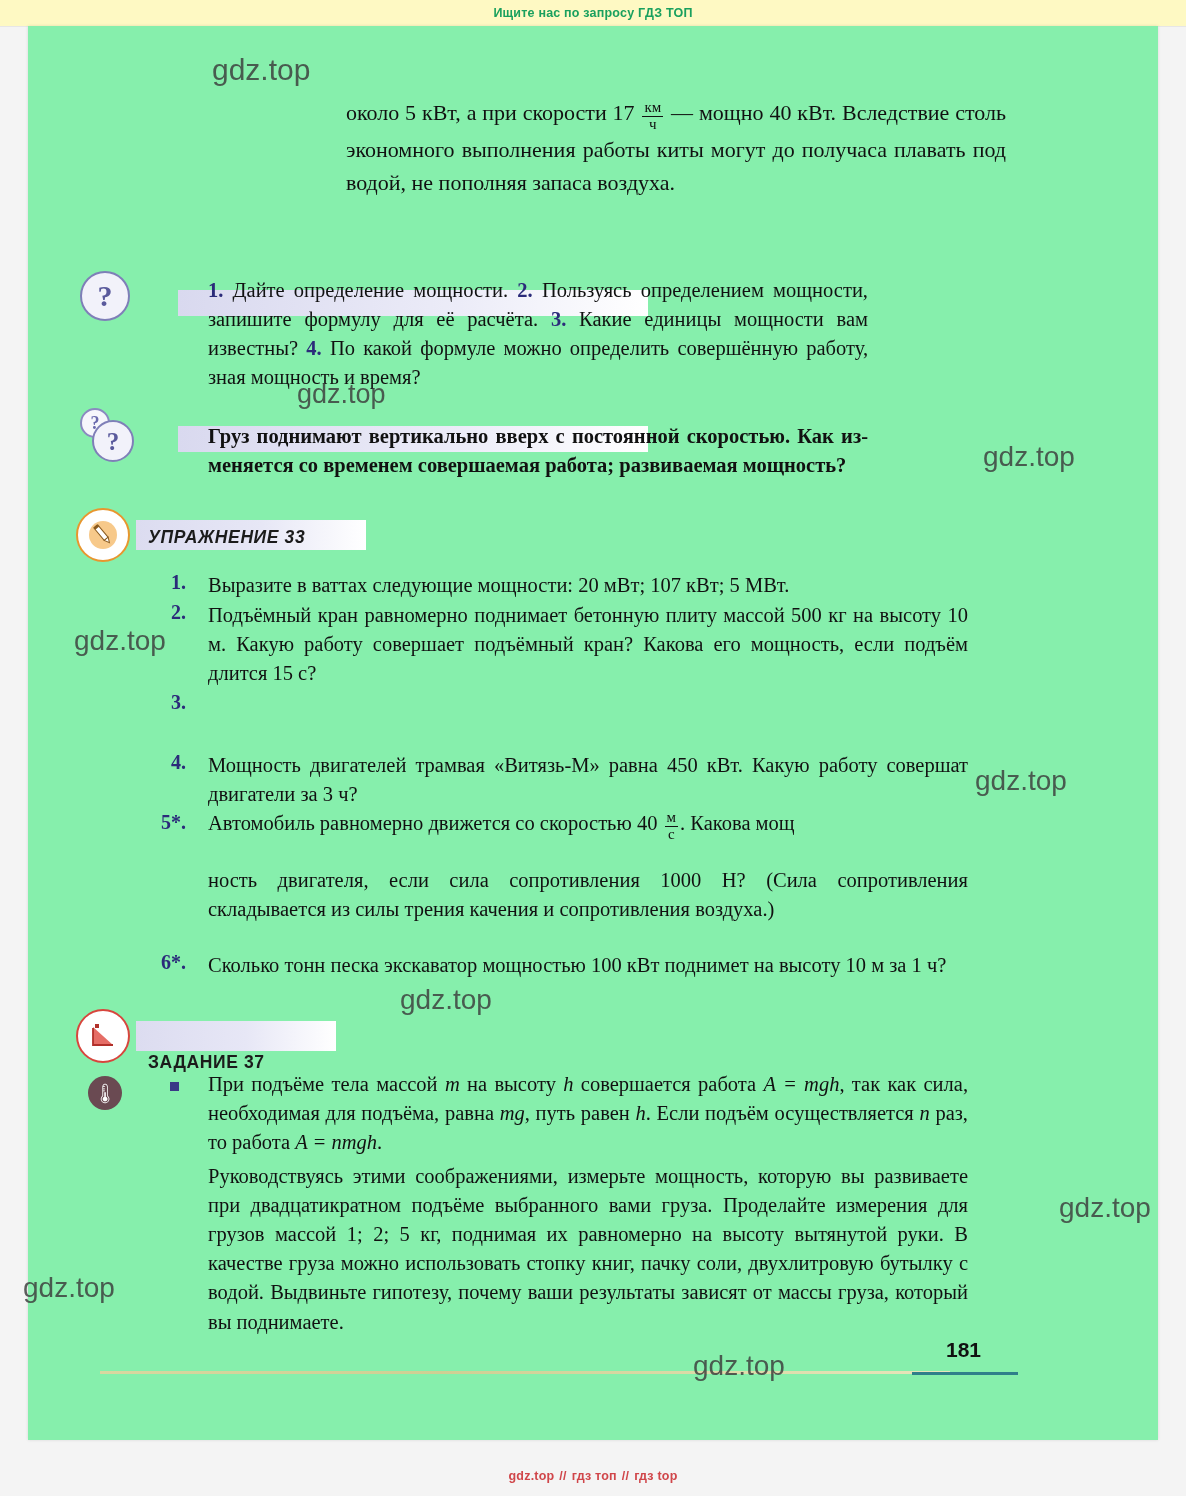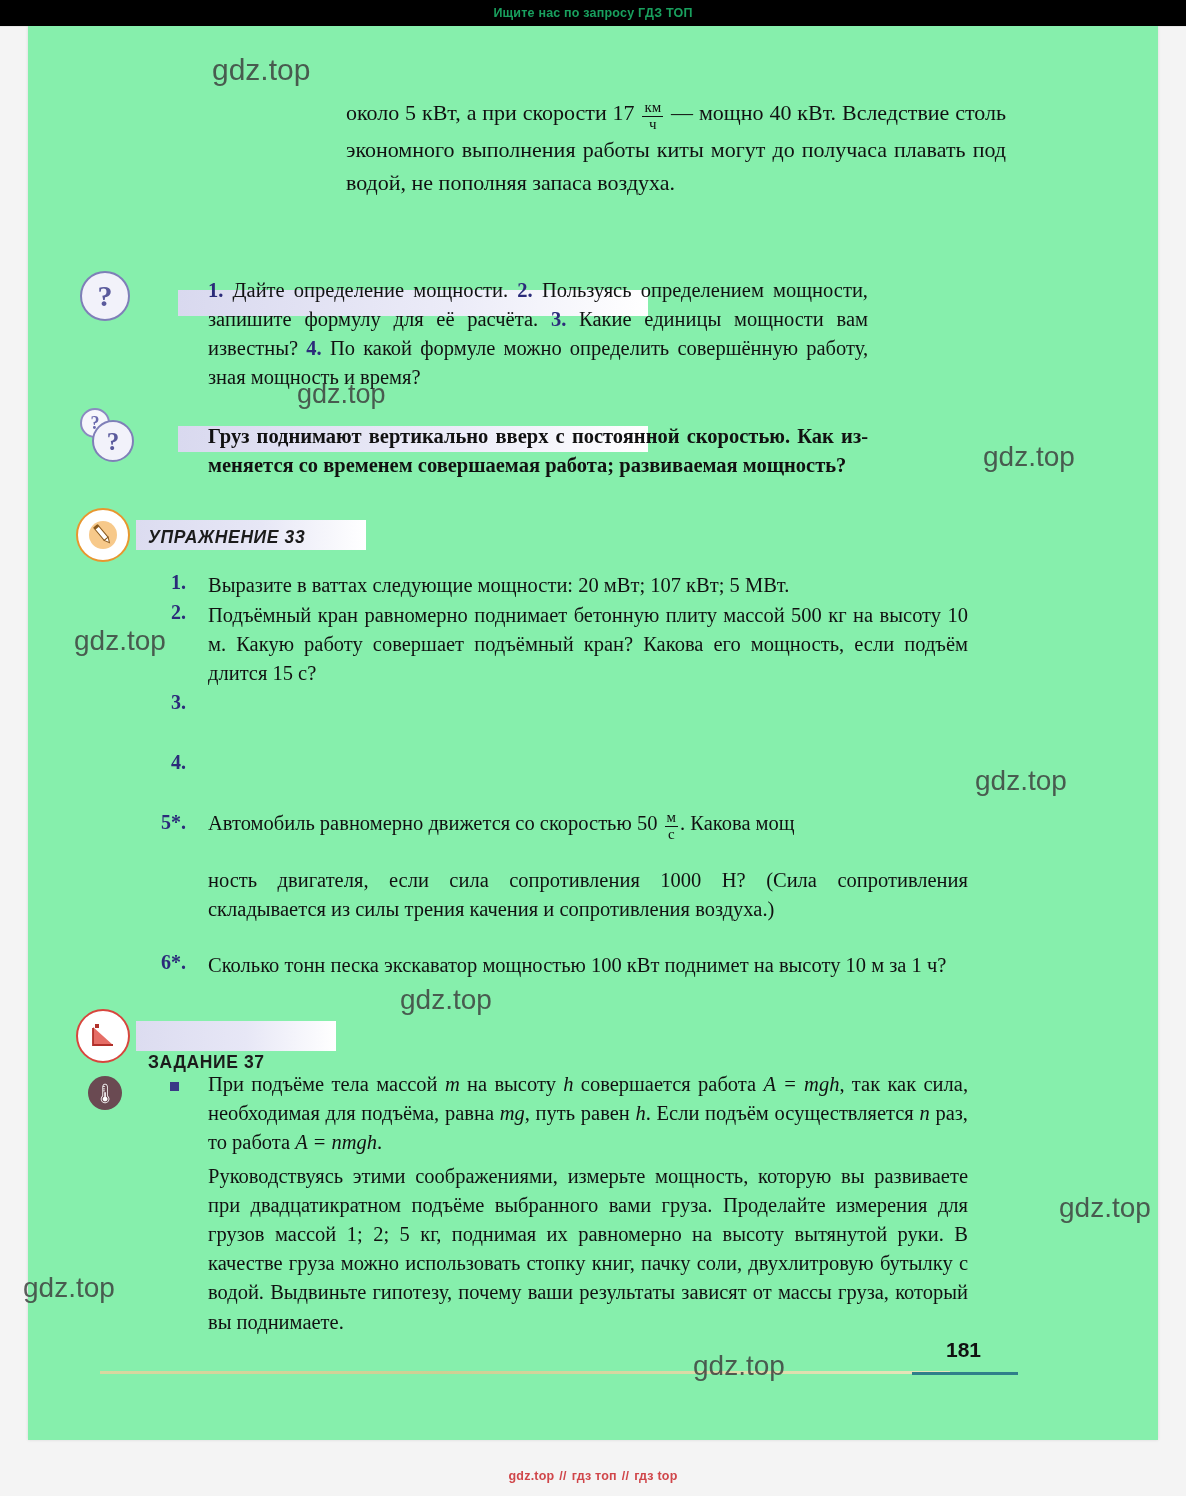--- a/index.html
+++ b/index.html
@@ -21,21 +21,21 @@
     height: 1496px;
     background: #f4f4f4;
   }
 
   
   .top-banner {
     position: absolute;
     top: 0; left: 0;
     width: 1186px;
     height: 26px;
-    background: #000000;
+    background: #fef9c3;
     display: flex;
     align-items: center;
     justify-content: center;
     border-bottom: 1px solid #e6e6e6;
   }
   .top-banner-text {
     font-family: "Liberation Sans", sans-serif;
     font-size: 12.5px;
     font-weight: bold;
     color: #19a05e;
@@ -326,24 +326,25 @@
 
       <div class="ex-num" style="left:118px; top:545px; width:40px;">1.</div>
       <div class="ex-item" style="left:180px; top:545px; width:760px;">Выразите в ваттах следующие мощности: 20 мВт; 107 кВт; 5 МВт.</div>
 
       <div class="ex-num" style="left:118px; top:575px; width:40px;">2.</div>
       <div class="ex-item" style="left:180px; top:575px; width:760px;">Подъёмный кран равномерно поднимает бетонную плиту массой 500 кг на высоту 10 м. Какую работу совершает подъёмный кран? Какова его мощность, если подъём длится 15 с?</div>
 
       <div class="ex-num" style="left:118px; top:665px; width:40px;">3.</div>
 
       <div class="ex-num" style="left:118px; top:725px; width:40px;">4.</div>
+      <div class="ex-item" style="left:180px; top:725px; width:760px;">Мощность двигателей трамвая «Витязь-М» равна 450 кВт. Какую ра­боту совершат двигатели за 3 ч?</div>
 
       <div class="ex-num" style="left:108px; top:785px; width:50px;">5*.</div>
       <div class="ex-item" style="left:180px; top:783px; width:760px;">
-        <span>Автомобиль равномерно движется со скоростью 50</span>
+        <span>Автомобиль равномерно движется со скоростью 40</span>
         <span class="frac big">
           <span class="num">м</span>
           <span class="den">с</span>
         </span><span>. Какова мощ­</span>
       </div>
       <div class="ex-item" style="left:180px; top:840px; width:760px;">ность двигателя, если сила сопротивления 1000 Н? (Сила сопротив­ления складывается из силы трения качения и сопротивления воз­духа.)</div>
 
       <div class="ex-num" style="left:108px; top:925px; width:50px;">6*.</div>
       <div class="ex-item" style="left:180px; top:925px; width:760px;">Сколько тонн песка экскаватор мощностью 100 кВт поднимет на высо­ту 10 м за 1 ч?</div>
 

